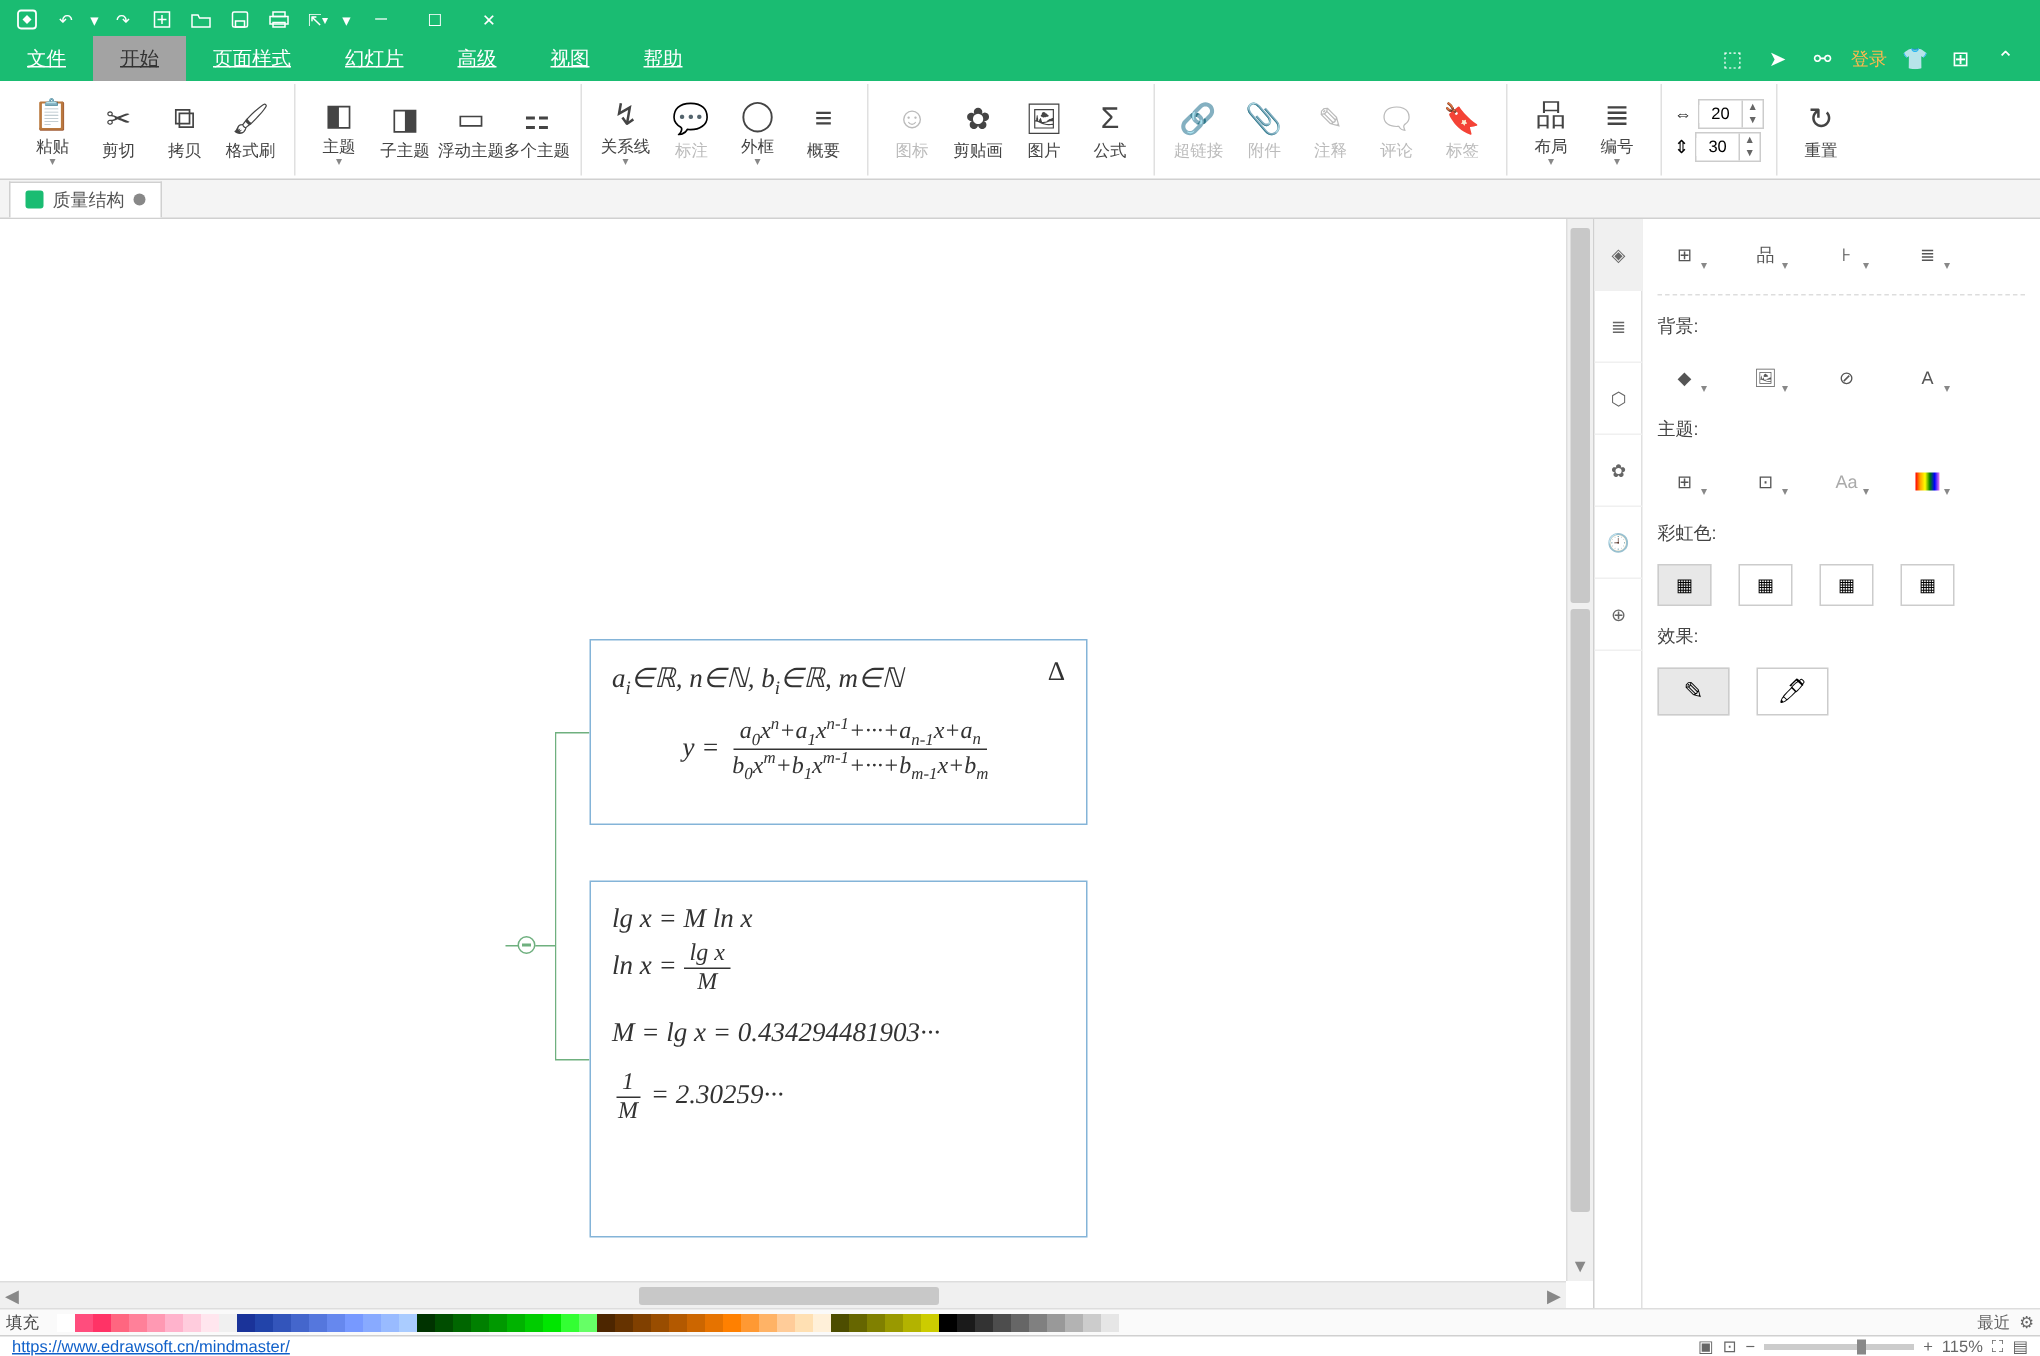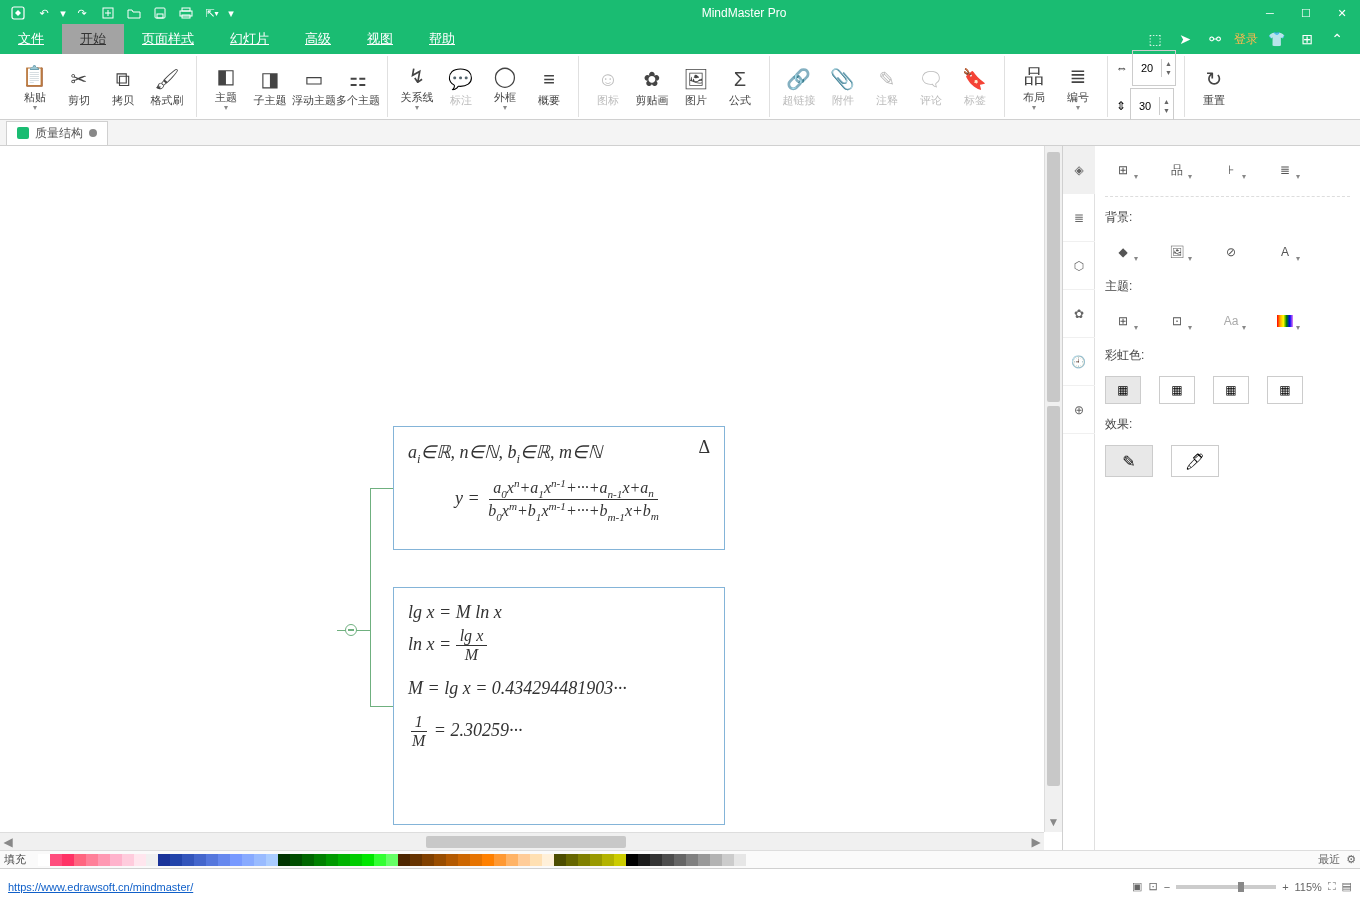--- a/index.html
+++ b/index.html
@@ -18,21 +18,21 @@
 .login { color: #ffb84d; font-size: 12px; cursor: pointer; }
 .ribbon { background: #fff; border-bottom: 1px solid #d0d0d0; height: 66px; display: flex; align-items: stretch; padding: 2px 6px; }
 .rgroup { display: flex; align-items: center; border-right: 1px solid #e0e0e0; padding: 0 8px; gap: 2px; }
 .rgroup:last-child { border-right: none; }
 .rbtn { display: flex; flex-direction: column; align-items: center; justify-content: center; width: 42px; height: 58px; cursor: pointer; color: #444; border-radius: 3px; }
 .rbtn.disabled { color: #bbb; }
 .rbtn .ico { font-size: 20px; height: 28px; display:flex; align-items:center; }
 .rbtn .lbl { font-size: 11px; white-space: nowrap; }
 .rbtn .dd { font-size: 8px; line-height: 6px; color: #888; }
 .rv { display: flex; flex-direction: column; gap: 2px; justify-content: center; }
-.spin { display: flex; align-items: center; border: 1px solid #ccc; height: 36px; }
+.spin { display: flex; align-items: center; border: 1px solid #ccc; height: 20px; }
 .spin input { width: 28px; border: none; text-align: center; font-size: 11px; outline: none; }
 .spin .ar { display: flex; flex-direction: column; border-left: 1px solid #ccc; }
 .spin .ar span { font-size: 7px; line-height: 9px; padding: 0 3px; cursor: pointer; color: #666; }
 .tab-strip { background: #f4f4f4; border-bottom: 1px solid #d0d0d0; height: 26px; display: flex; align-items: center; padding-left: 6px; gap: 4px; }
 .doc-tab { background: #fff; border: 1px solid #d0d0d0; border-bottom: none; padding: 3px 10px; display: flex; align-items: center; gap: 6px; font-size: 12px; color:#555; }
 .doc-tab .dot { width: 8px; height: 8px; border-radius: 50%; background: #888; }
 .doc-tab .mm-ico { width: 12px; height: 12px; background: #1abc72; border-radius: 2px; }
 .workspace { flex: 1; display: flex; overflow: hidden; }
 .canvas-wrap { flex: 1; position: relative; background: #fff; overflow: hidden; }
 .canvas { position: absolute; left: 0; top: 0; right: 18px; bottom: 18px; }
@@ -71,21 +71,21 @@
 .rainbow-btn { width: 36px; height: 28px; border: 1px solid #ccc; display: flex; align-items: center; justify-content: center; cursor: pointer; }
 .rainbow-btn.active { background: #e8e8e8; }
 .effect-btn { width: 48px; height: 32px; border: 1px solid #ccc; display: flex; align-items: center; justify-content: center; cursor: pointer; font-size: 16px; }
 .effect-btn.active { background: #e8e8e8; }
 .hr { height: 1px; border-top: 1px dashed #ddd; }
 .color-strip { height: 18px; display: flex; align-items: center; padding: 0 4px; border-top: 1px solid #ddd; background: #fafafa; gap: 12px; }
 .cs-label { font-size: 11px; color: #444; }
 .swatches { display: flex; }
 .sw { width: 12px; height: 12px; }
 .recent { margin-left: auto; font-size: 11px; color: #666; display:flex; align-items:center; gap:6px; }
-.status-bar { height: 36px; border-top: 1px solid #d0d0d0; display: flex; align-items: center; font-size: 11px; padding: 0 8px; background:#fff; }
+.status-bar { height: 14px; border-top: 1px solid #d0d0d0; display: flex; align-items: center; font-size: 11px; padding: 0 8px; background:#fff; }
 .status-link { color: #1060c9; text-decoration: underline; cursor: pointer; }
 .status-right { margin-left: auto; display: flex; align-items: center; gap: 6px; color: #666; }
 .zoom-slider { width: 100px; height: 4px; background: #ccc; position: relative; }
 .zoom-slider .knob { position: absolute; top: -3px; left: 62px; width: 6px; height: 10px; background: #888; }
 svg { display: block; }
 sup { font-size: 0.7em; }
 sub { font-size: 0.7em; }
 </style>
 </head>
 <body>
@@ -121,21 +121,20 @@
     <div class="qa-btn">
         <svg width="14" height="12">
           <rect x="3" y="1" width="8" height="3" fill="none" stroke="#fff"></rect>
           <rect x="1" y="4" width="12" height="5" fill="none" stroke="#fff"></rect>
           <rect x="3" y="8" width="8" height="3" fill="none" stroke="#fff"></rect>
         </svg>
       </div>
     <div class="qa-btn">⇱<span style="font-size:8px">▾</span></div>
     <div class="qa-btn" style="width:10px">▾</div>
   </div>
-  <div class="title-text">MindMaster Pro</div>
   <div class="win-ctl">
     <div class="win-btn">─</div>
     <div class="win-btn">☐</div>
     <div class="win-btn">✕</div>
   </div>
 </div>
 
 <div class="menu-bar">
   <div class="menu-item">文件</div>
   <div class="menu-item active">开始</div>

